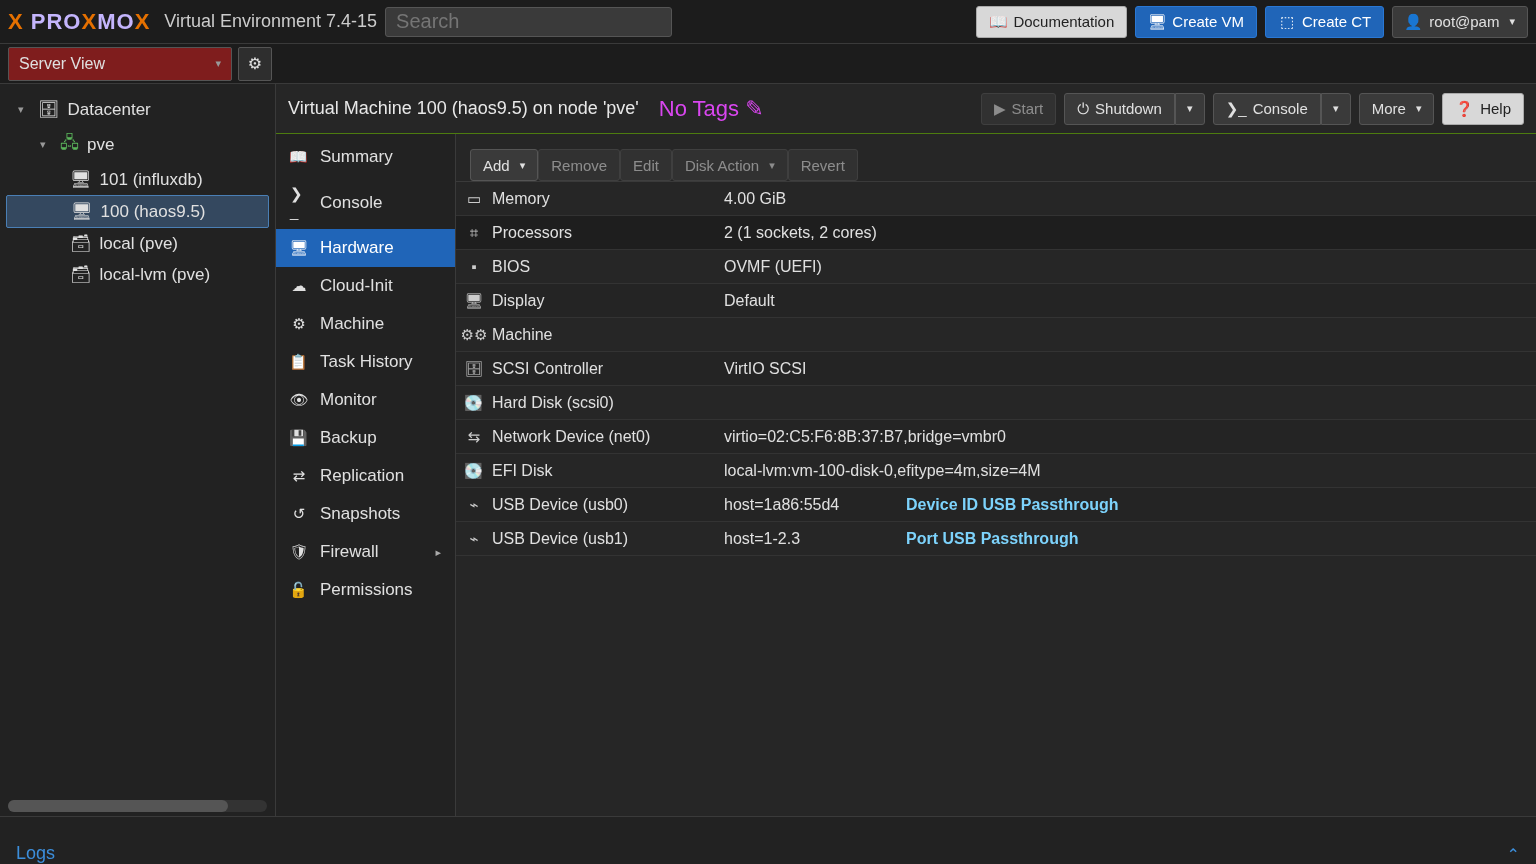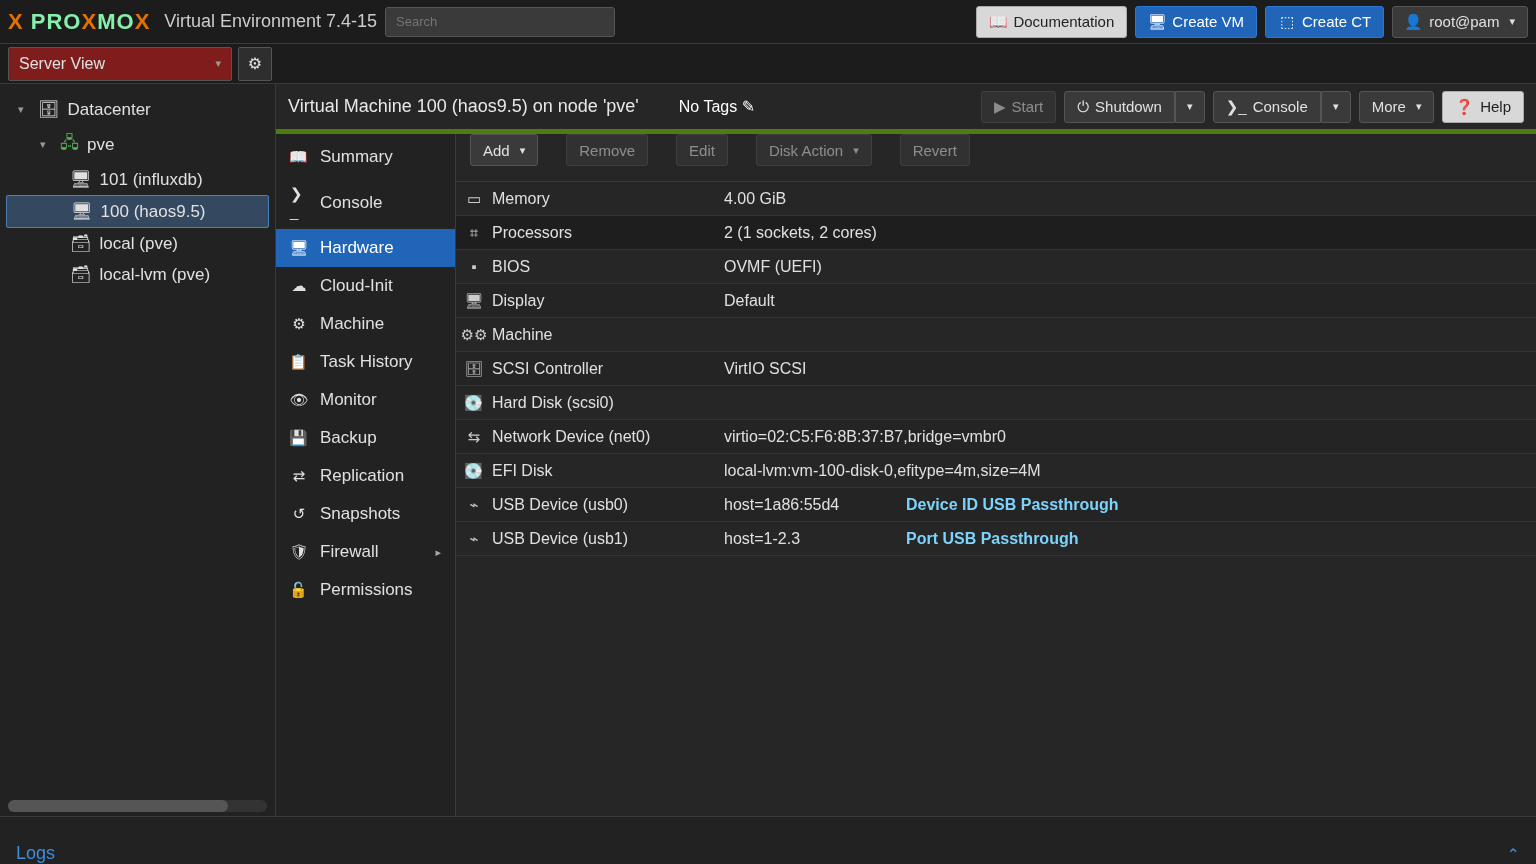--- a/index.html
+++ b/index.html
@@ -1,23 +1,23 @@
 <!DOCTYPE html>
 <html><head>
 <meta charset="utf-8">
 <style>
 * { margin:0; padding:0; box-sizing:border-box; font-family:"Helvetica Neue",Arial,sans-serif; }
 html,body { width:1536px; height:864px; background:#1c1c1c; color:#e0e0e0; overflow:hidden; }
 
 
 .topbar { height:44px; background:#1c1c1c; border-bottom:1px solid #3a3a3a; display:flex; align-items:center; padding:0 8px; gap:8px; }
 .logo { display:flex; align-items:center; font-weight:700; font-size:22px; letter-spacing:1px; }
-.logo .x1{color:#e57000;} .logo .p{color:#86efac;} .logo .x2{color:#e57000;}
+.logo .x1{color:#e57000;} .logo .p{color:#c4b5fd;} .logo .x2{color:#e57000;}
 .ve-label { color:#ccc; font-size:18px; margin-left:6px; }
-.search { flex:0 0 230px; height:30px; background:#3a3a3a; border:1px solid #555; border-radius:3px; color:#aaa; padding:0 10px; font-size:13px; }
+.search { flex:0 0 230px; height:30px; background:#3a3a3a; border:1px solid #555; border-radius:3px; color:#aaa; padding:0 10px; font-size:20px; }
 .spacer { flex:1; }
 .btn { height:32px; padding:0 12px; border-radius:3px; display:inline-flex; align-items:center; gap:6px; font-size:15px; cursor:pointer; border:1px solid #555; background:#3a3a3a; color:#e0e0e0; }
 .btn.light { background:#d8d8d8; color:#222; border-color:#aaa; }
 .btn.blue { background:#2065b8; border-color:#2a78d4; color:#fff; }
 .btn.disabled { opacity:.55; }
 .btn .drop { margin-left:4px; font-size:11px; }
 .icon { width:18px; display:inline-flex; justify-content:center; font-size:15px; }
 
 
 .navrow { height:40px; background:#1c1c1c; display:flex; align-items:center; border-bottom:1px solid #3a3a3a; }
@@ -29,36 +29,36 @@
 .tree { width:276px; background:#222; border-right:1px solid #3a3a3a; padding-top:10px; overflow:auto; position:relative; }
 .tree-item { display:flex; align-items:center; gap:8px; padding:5px 10px 5px 18px; font-size:17px; cursor:pointer; }
 .tree-item.d1 { padding-left:40px; }
 .tree-item.d2 { padding-left:70px; }
 .tree-item.sel { background:#34485f; border:1px solid #4a7fb5; border-radius:2px; margin:0 6px; padding-left:64px; }
 .tree .arrow { font-size:11px; color:#999; width:12px; }
 .tree .hscroll { position:absolute; bottom:4px; left:8px; right:8px; height:12px; background:#333; border-radius:6px; }
 .tree .hscroll .thumb { position:absolute; left:0; top:0; bottom:0; width:85%; background:#555; border-radius:6px; }
 
 .content { flex:1; display:flex; flex-direction:column; background:#262626; }
-.breadcrumb { height:50px; display:flex; align-items:center; padding:0 12px; gap:12px; background:#262626; border-bottom:5px solid #4d7c0f; }
+.breadcrumb { height:50px; display:flex; align-items:center; padding:0 12px; gap:12px; background:#262626; border-bottom:1px solid #4d7c0f; }
 .breadcrumb .title { font-size:18px; color:#e8e8e8; }
-.breadcrumb .tags { color:#ffffff; font-size:16px; margin-left:28px; }
+.breadcrumb .tags { color:#d946ef; font-size:22px; margin-left:8px; }
 .breadcrumb .right { margin-left:auto; display:flex; gap:8px; }
 .btn-split { display:flex; }
 .btn-split .btn { border-radius:3px 0 0 3px; }
 .btn-split .drop-btn { width:30px; border-radius:0 3px 3px 0; border-left:none; display:flex; align-items:center; justify-content:center; background:#3a3a3a; border:1px solid #555; }
 
 .contentbody { flex:1; display:flex; }
 .submenu { width:180px; background:#222; border-right:1px solid #3a3a3a; padding-top:4px; }
 .submenu-item { display:flex; align-items:center; gap:12px; padding:9px 14px; font-size:17px; cursor:pointer; color:#e0e0e0; }
 .submenu-item.sel { background:#2065b8; color:#fff; }
 .submenu-item .caret { margin-left:auto; font-size:11px; color:#aaa; }
 
 .panel { flex:1; display:flex; flex-direction:column; background:#262626; }
-.toolbar { height:48px; display:flex; align-items:flex-start; gap:28px; padding:0 14px; border-bottom:1px solid #3a3a3a; }
+.toolbar { height:48px; display:flex; align-items:flex-end; gap:0; padding:0 14px; border-bottom:1px solid #3a3a3a; }
 .hw-list { flex:1; overflow:auto; }
 .hw-row { display:flex; align-items:center; height:34px; border-bottom:1px solid #333; font-size:16px; }
 .hw-row:nth-child(even){ background:#242424; }
 .hw-row .hw-icon { width:36px; display:flex; justify-content:center; color:#ccc; font-size:15px; }
 .hw-row .hw-key { width:232px; color:#e0e0e0; }
 .hw-row .hw-val { flex:1; color:#e0e0e0; }
 .hw-row .hw-note { color:#7dd3fc; font-weight:600; padding-right:40px; }
 .hw-row.selected { background:#1e1e1e; }
 
 .logs { height:48px; background:#222; border-top:1px solid #3a3a3a; display:flex; align-items:flex-end; padding:0 16px; font-size:18px; color:#3c8edb; }

